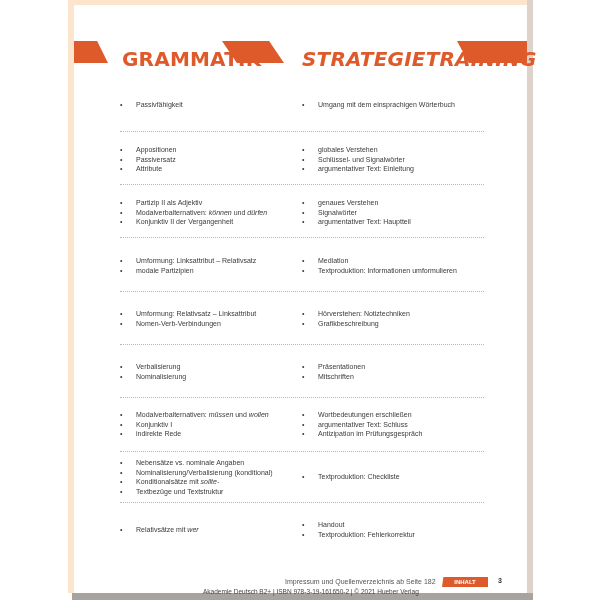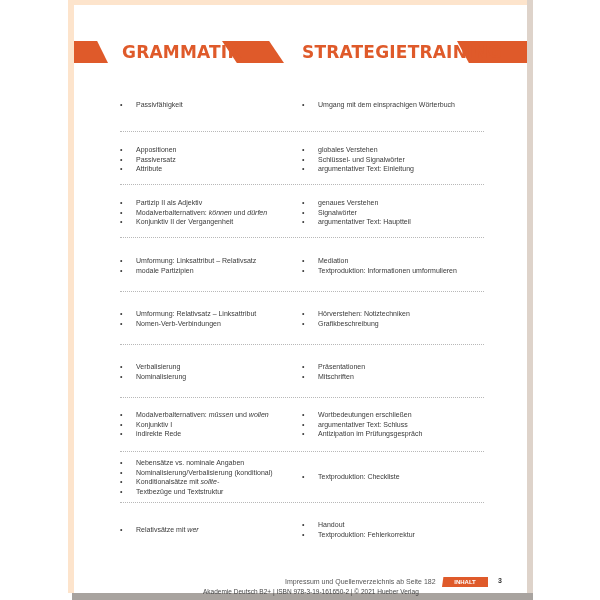--- a/index.html
+++ b/index.html
@@ -8,24 +8,24 @@
   .page { position:absolute; left:68px; top:0; width:464px; height:593px; background:#fff; }
   .border-left { position:absolute; left:68px; top:0; width:6px; height:593px; background:#fde4cc; }
   .border-top { position:absolute; left:68px; top:0; width:464px; height:5px; background:#fde4cc; }
   .border-right { position:absolute; left:527px; top:0; width:6px; height:593px; background:#ded3ca; }
   .border-bottom { position:absolute; left:72px; top:593px; width:461px; height:7px; background:#a8a39f; }
 
   .band { position:absolute; top:41px; height:22px; background:#df5a2a; }
   .band1 { left:74px; width:34px; clip-path:polygon(0 0, 68% 0, 100% 100%, 0 100%); }
   .band2 { left:222px; width:62px; clip-path:polygon(0 0, 76% 0, 100% 100%, 24% 100%); }
   .band3 { left:457px; width:70px; clip-path:polygon(0 0, 100% 0, 100% 100%, 17% 100%); }
-  .heading { position:absolute; top:42px; font-family:"DejaVu Sans", sans-serif; font-weight:bold;
-             font-size:17px; color:#df5a2a; letter-spacing:0.2px; line-height:20px; }
+  .heading { position:absolute; top:49px; font-family:"DejaVu Sans", sans-serif; font-weight:bold;
+             font-size:20px; color:#df5a2a; letter-spacing:0.2px; line-height:20px; }
   .h1 { left:122px; }
-  .h2 { left:302px; }
+  .h2 { left:302px;font-style:italic; }
 
   .row { position:absolute; left:120px; width:364px; }
   .col { position:absolute; top:0; }
   .col-left { left:0; width:175px; }
   .col-right { left:182px; width:180px; }
   .item { position:relative; padding-left:16px; font-size:7px; line-height:9.5px; color:#3a3a3a; white-space:nowrap; }
   .item .bullet { position:absolute; left:0; top:0; }
   .sep { position:absolute; left:120px; width:364px; height:0; border-top:1px dotted #b8b8b8; }
 
   .footer-text { position:absolute; left:285px; top:578px; font-size:7px; color:#555; }

